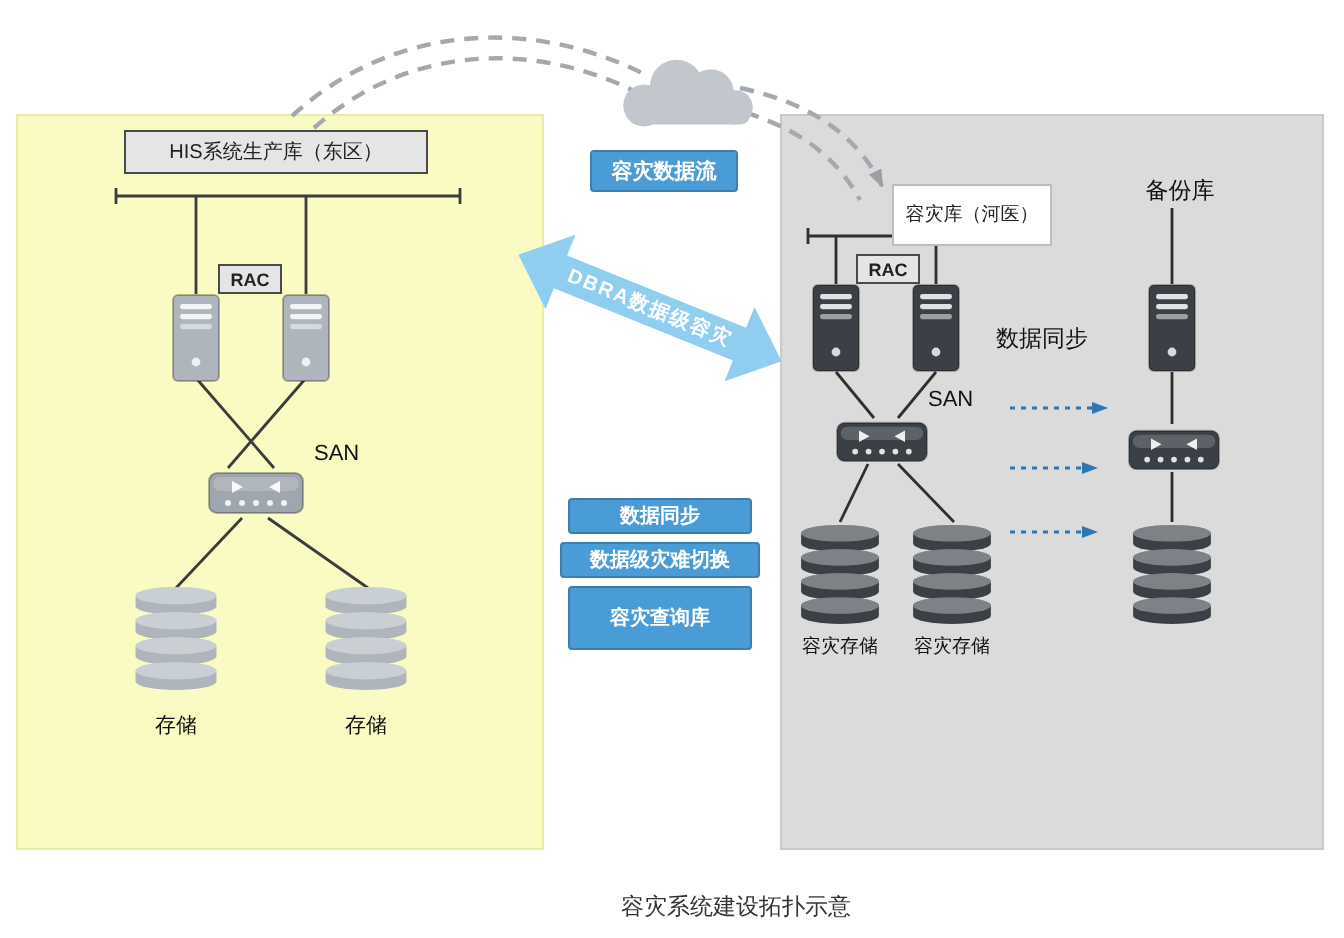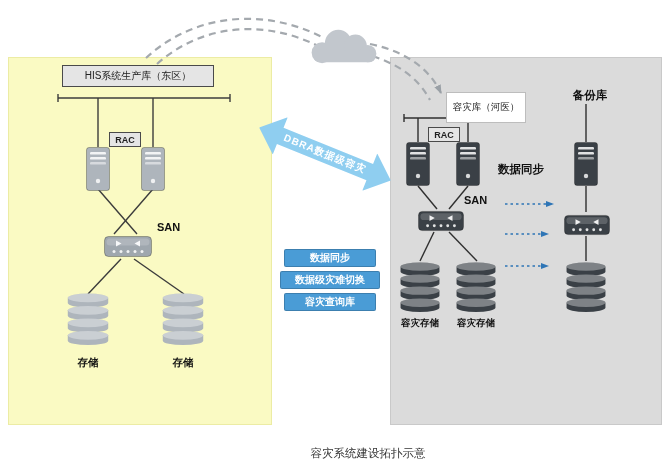--- a/index.html
+++ b/index.html
@@ -23,21 +23,21 @@
   }
   .plain-box{
     background:#fff;box-sizing:border-box;border:1px solid #bdbdbd;
     display:flex;align-items:center;justify-content:center;text-align:center;
   }
   .badge{
     background:var(--badge-blue,#4A9CD6);color:#fff;font-weight:bold;
     border:1px solid rgba(0,0,0,0.18);border-radius:2px;box-sizing:border-box;
     display:flex;align-items:center;justify-content:center;text-align:center;font-size:10px;
   }
-  .bold-label{font-weight:bold;color:#111;}
+  .bold-label{font-weight:normal;color:#111;}
   .dbra-arrow{
     background:var(--arrow-blue,#8FCEF0);
     clip-path:polygon(0% 50%,16% 0%,16% 28%,84% 28%,84% 0%,100% 50%,84% 100%,84% 72%,16% 72%,16% 100%);
     transform:rotate(22deg);
     display:flex;align-items:center;justify-content:center;
     color:#fff;font-weight:bold;font-size:10px;letter-spacing:1px;
   }
   .caption{
     left:0;top:446px;width:672px;text-align:center;font-size:11.5px;color:#333;margin-left:32px;
   }
@@ -171,26 +171,27 @@
   <svg class="abs icon" style="left:66px;top:293px;color:#AEB5BC" width="44" height="52" viewBox="0 0 44 54">
       <use href="#icon-storage"></use>
     </svg>
   <svg class="abs icon" style="left:161px;top:293px;color:#AEB5BC" width="44" height="52" viewBox="0 0 44 54">
       <use href="#icon-storage"></use>
     </svg>
 
   <div class="abs bold-label" style="left:60px;top:356px;width:56px;text-align:center;font-size:10.5px;">存储</div>
   <div class="abs bold-label" style="left:155px;top:356px;width:56px;text-align:center;font-size:10.5px;">存储</div>
 
+  <div class="abs badge" style="left:295px;top:75px;width:74px;height:21px;font-size:10.5px;">容灾数据流</div>
 
   <div class="abs dbra-arrow" style="left:254px;top:134px;width:142px;height:40px;">DBRA数据级容灾</div>
 
   <div class="abs badge" style="left:284px;top:249px;width:92px;height:18px;">数据同步</div>
   <div class="abs badge" style="left:280px;top:271px;width:100px;height:18px;">数据级灾难切换</div>
-  <div class="abs badge" style="left:284px;top:293px;width:92px;height:18px;">容灾查询库</div>
+  <div class="abs badge" style="left:284px;top:293px;width:92px;height:32px;">容灾查询库</div>
 
   <div class="abs plain-box" style="left:446px;top:92px;width:80px;height:31px;font-size:9.5px;">容灾库（河医）</div>
   <div class="abs bold-label" style="left:560px;top:88px;width:60px;text-align:center;font-size:11.5px;">备份库</div>
 
   <div class="abs label-box" style="left:428px;top:127px;width:32px;height:15px;font-size:9px;font-weight:bold;">RAC</div>
 
   <svg class="abs icon" style="left:406px;top:142px;color:#3A4046" width="24" height="44" viewBox="0 0 24 44">
       <use href="#icon-server"></use>
     </svg>
   <svg class="abs icon" style="left:456px;top:142px;color:#3A4046" width="24" height="44" viewBox="0 0 24 44">

